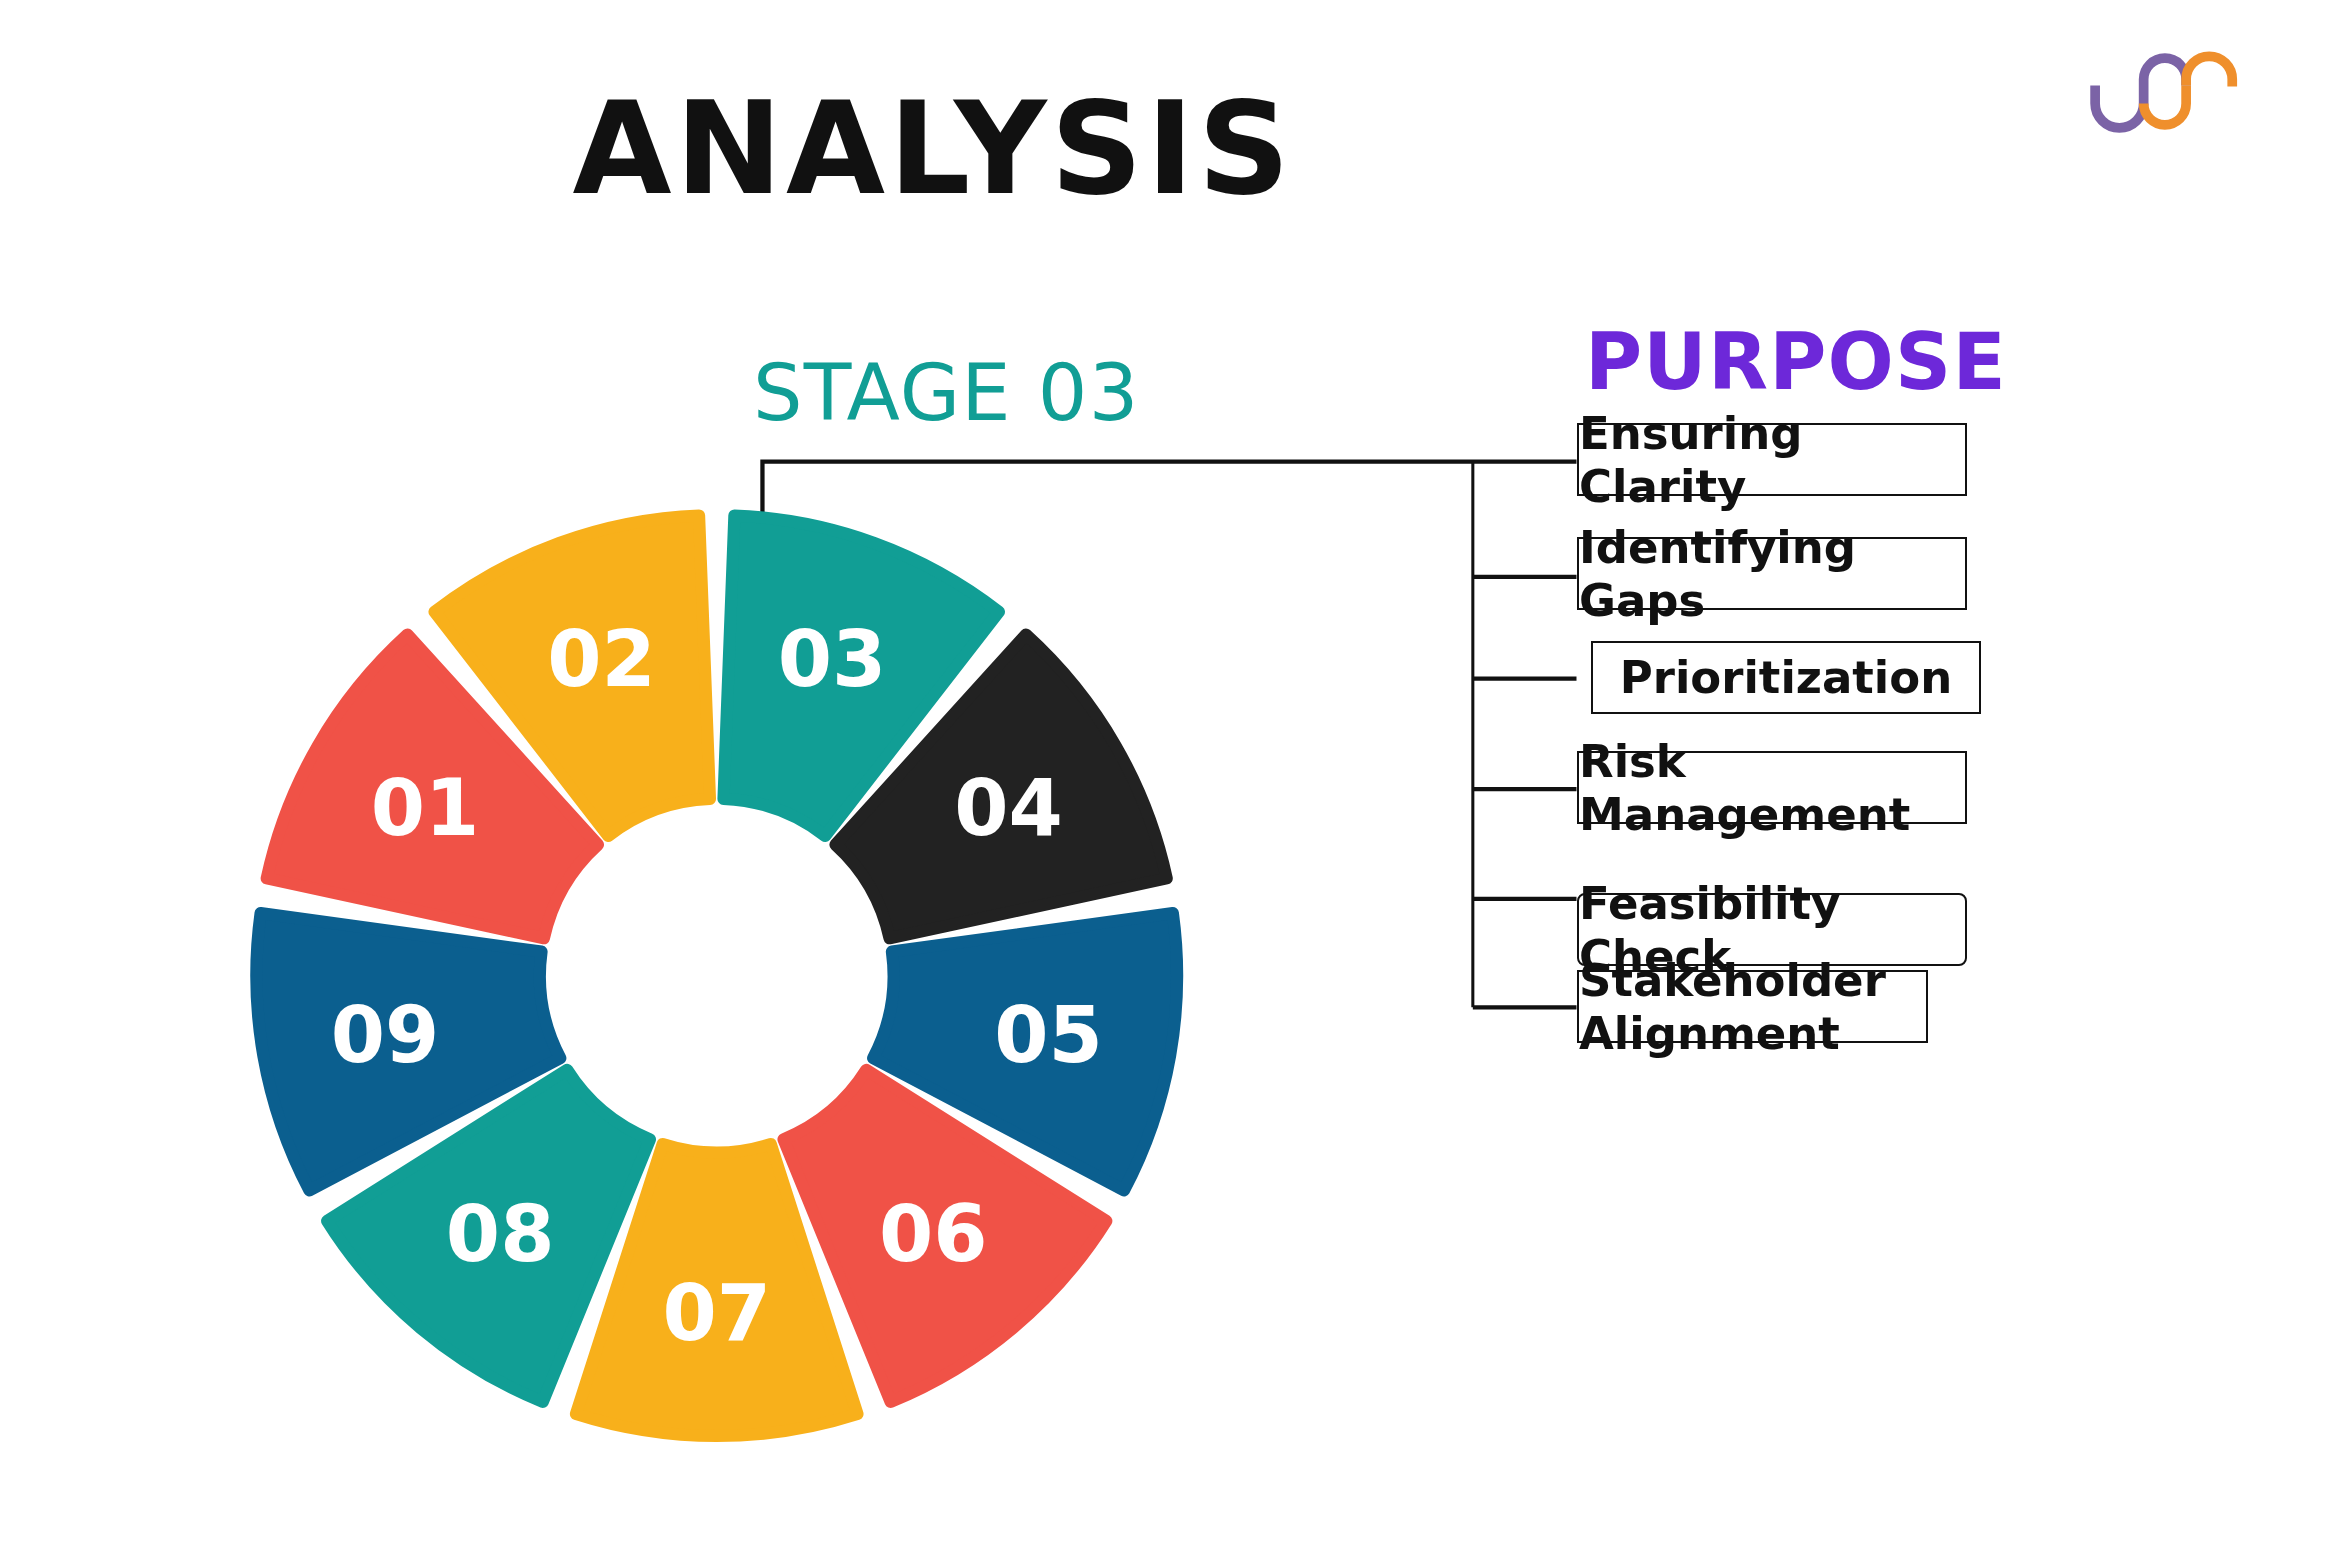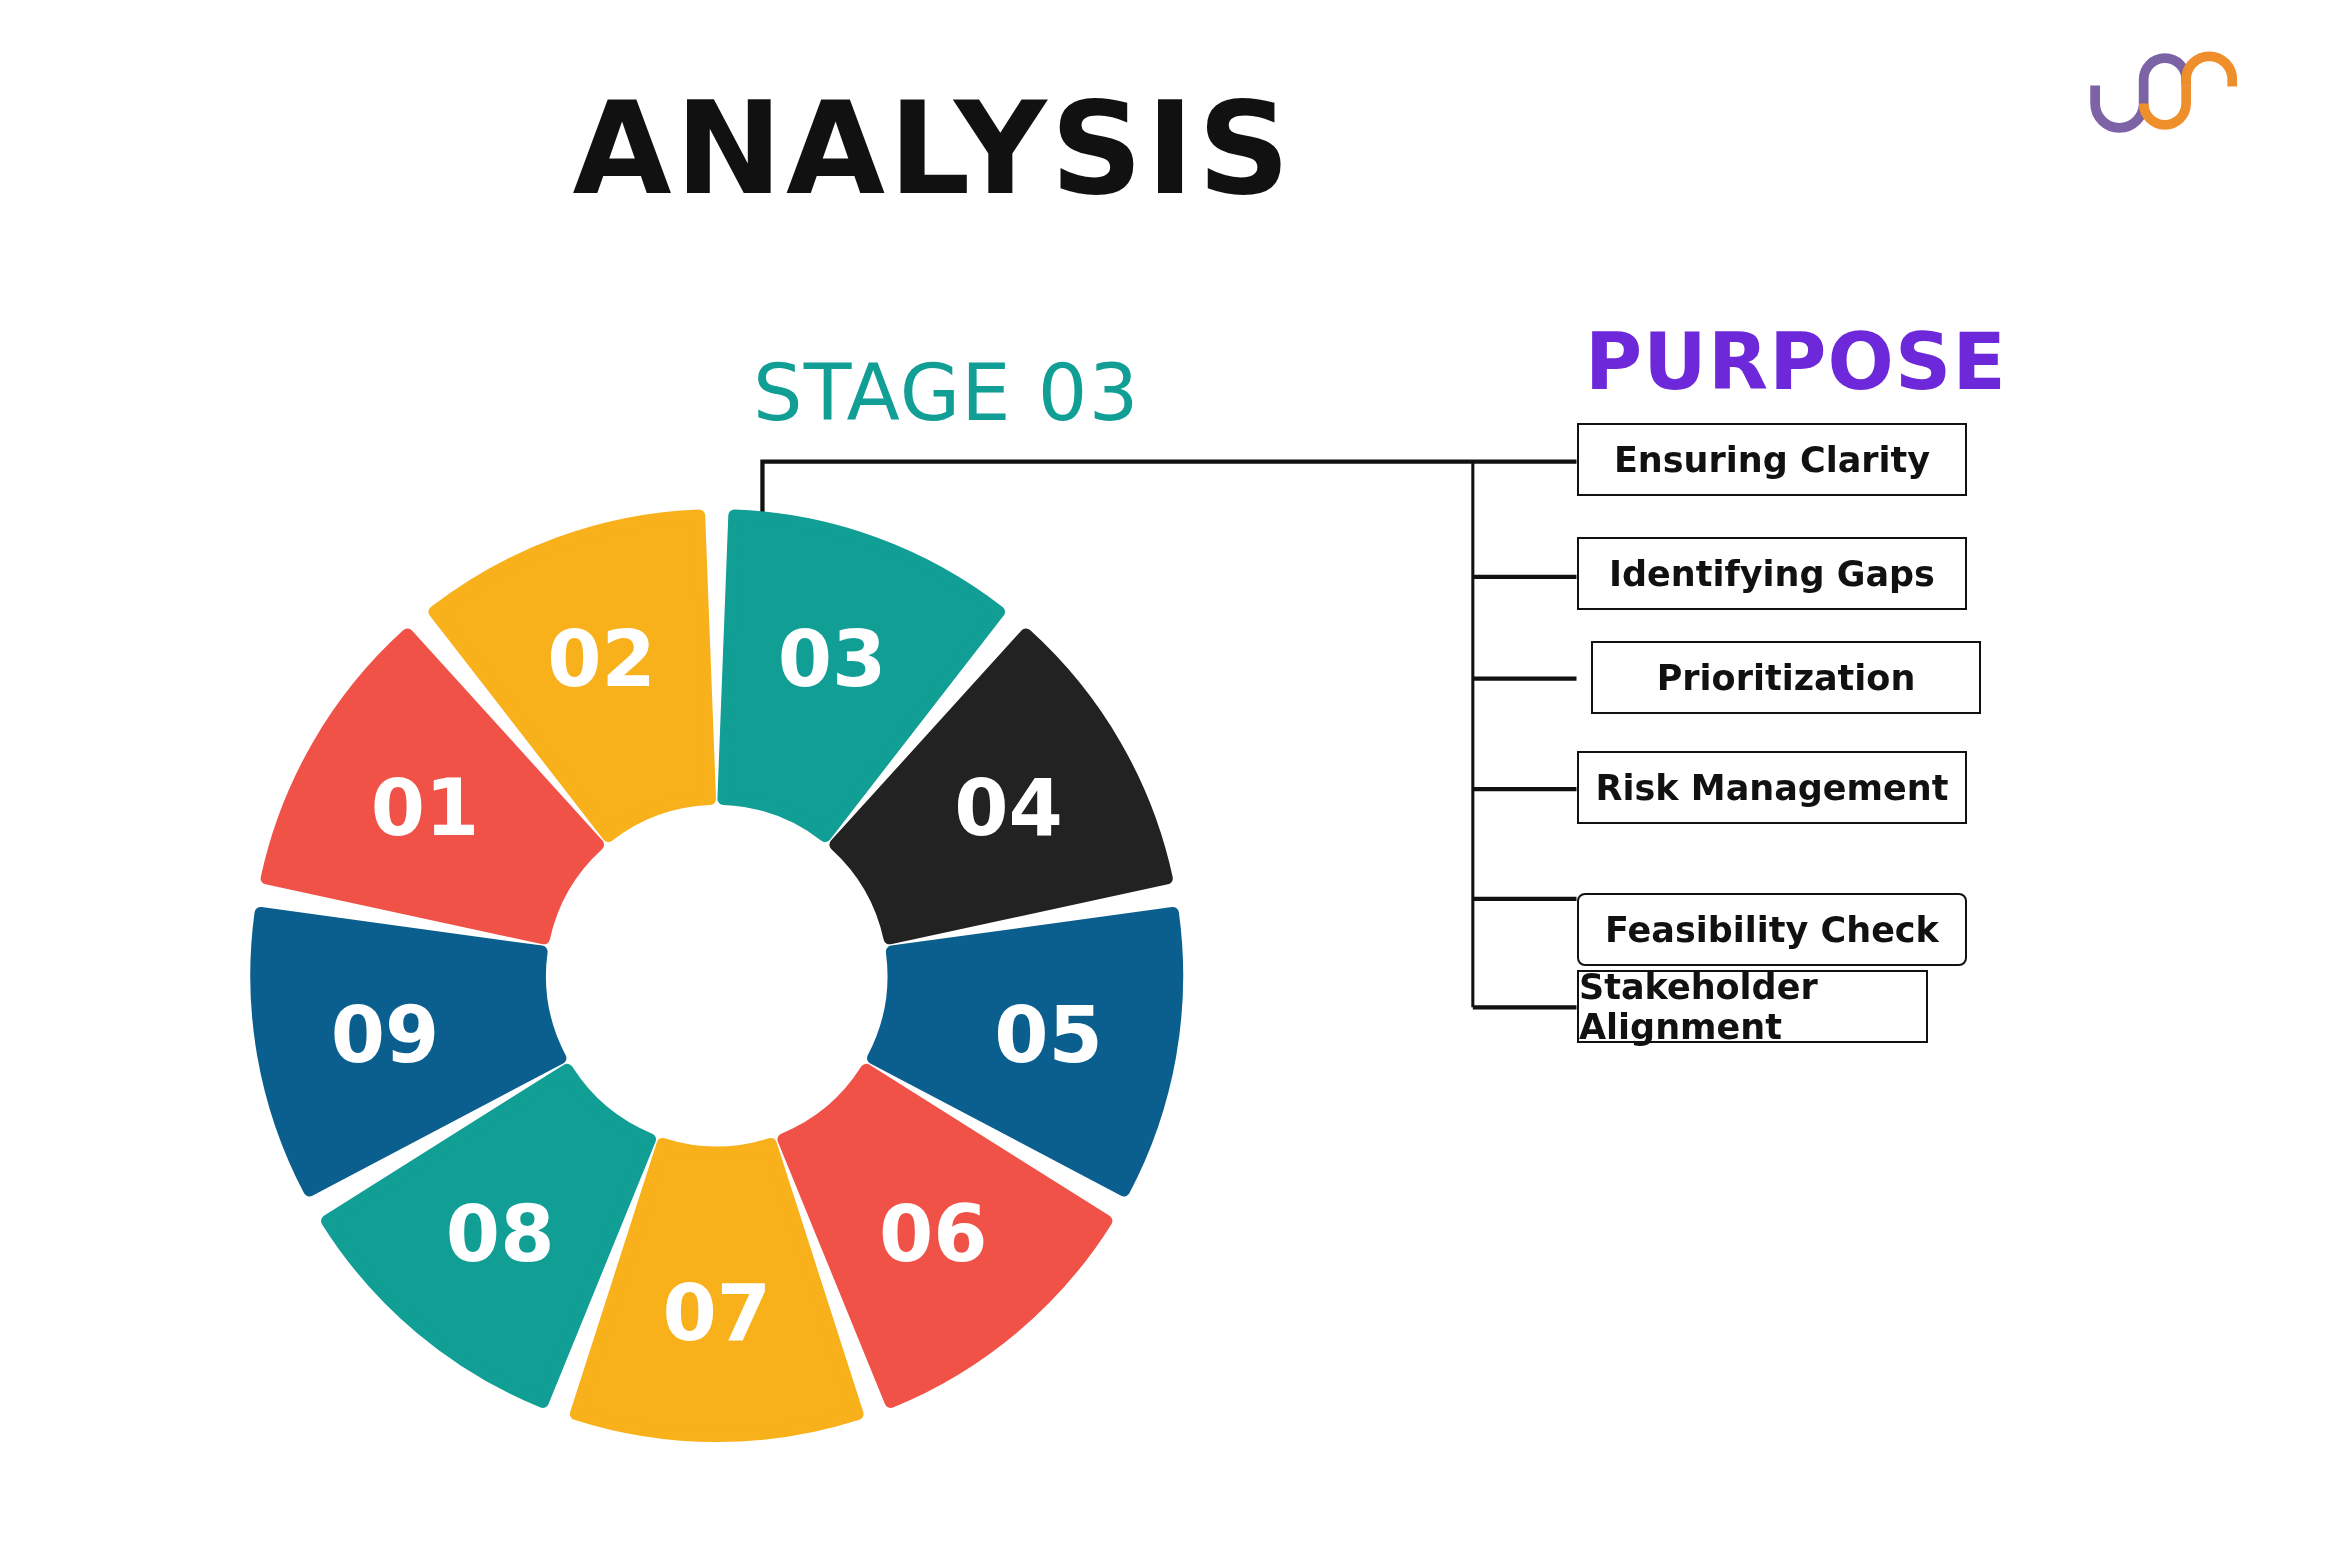--- a/index.html
+++ b/index.html
@@ -2,21 +2,21 @@
 <html style="font-size:9.8px"><head>
 <meta charset="utf-8">
 <style>
   html,body{margin:0;padding:0;background:#ffffff;}
   body{width:2342px;height:1561px;position:relative;overflow:hidden;font-family:"DejaVu Sans","Liberation Sans",sans-serif;}
   .title{position:absolute;left:0;width:1866px;top:85px;text-align:center;font-weight:bold;font-size:128px;letter-spacing:3.7px;color:#111;line-height:1;}
   .logo{position:absolute;left:2080px;top:49px;width:171px;height:91px;}
   .stage{position:absolute;left:753px;top:354px;font-weight:normal;font-size:78px;color:#119e95;line-height:1;letter-spacing:1.2px;}
   .purpose{position:absolute;left:1585px;top:323px;font-weight:bold;font-size:78px;color:#6d28d9;line-height:1;letter-spacing:1.2px;text-align:center;}
   .wheel{position:absolute;left:0;top:0;width:2342px;height:1561px;}
-  .box{position:absolute;left:1577px;width:390px;height:73px;border:2.4px solid #111;box-sizing:border-box;background:#fff;display:flex;align-items:center;justify-content:center;font-weight:bold;font-size:35px;color:#111;}
+  .box{position:absolute;left:1577px;width:390px;height:73px;border:2.4px solid #111;box-sizing:border-box;background:#fff;display:flex;align-items:center;justify-content:center;font-weight:bold;font-size:45px;color:#111;}
   .box.wide{width:351px;}
 </style>
 </head>
 <body>
 
 <div class="title">ANALYSIS</div>
 
 <svg class="logo" viewBox="0 0 280 150">
   <path d="M24 60 V90 A40 40 0 0 0 104 90 V50 A35 35 0 0 1 174 50 V60" fill="none" stroke="#7b63a6" stroke-width="16"></path>
   <path d="M104 90 A35 35 0 0 0 174 90 V60" fill="none" stroke="#ef8f2c" stroke-width="16"></path>

